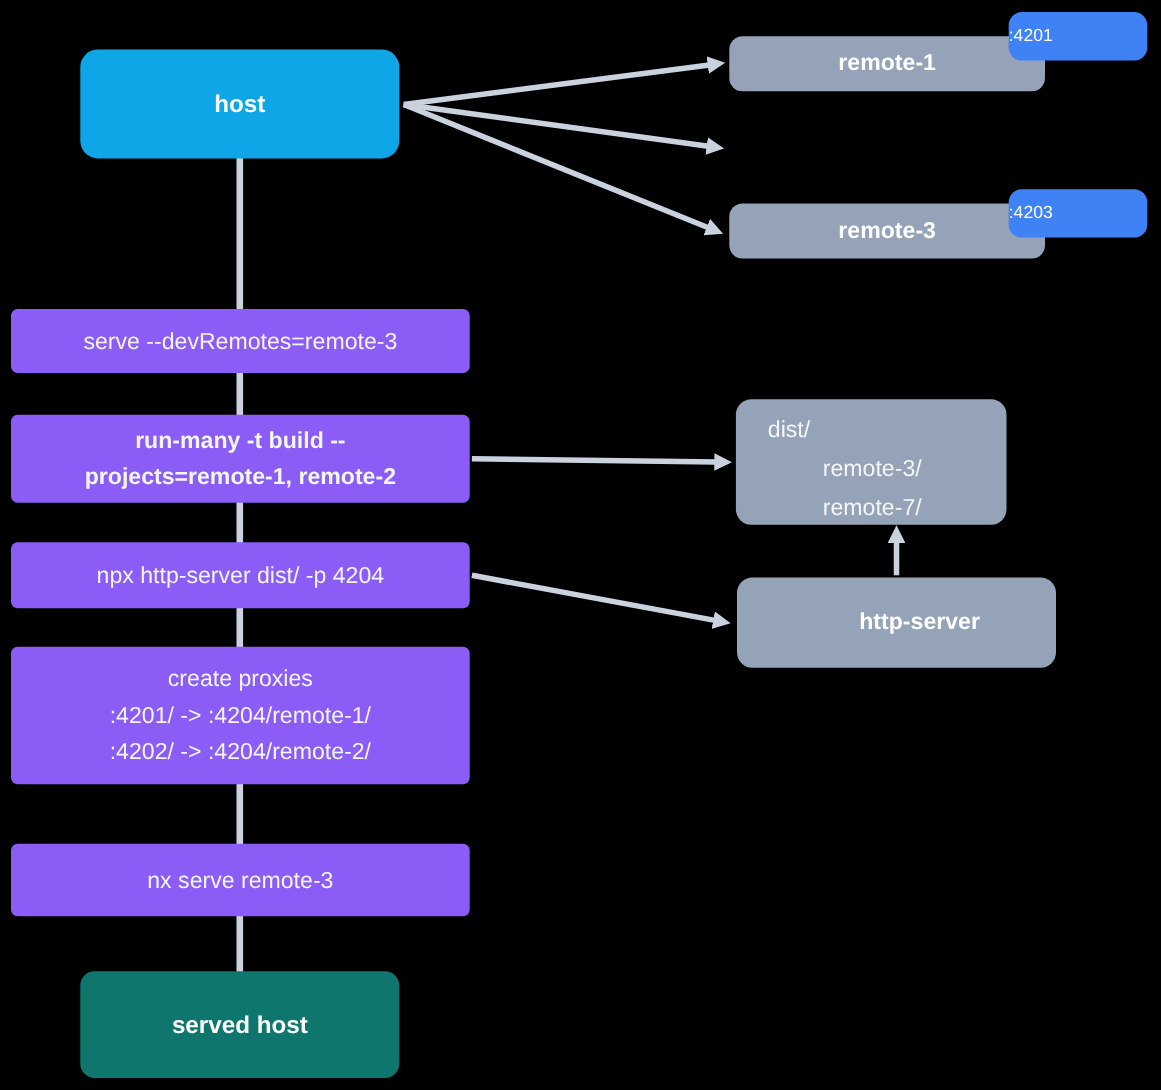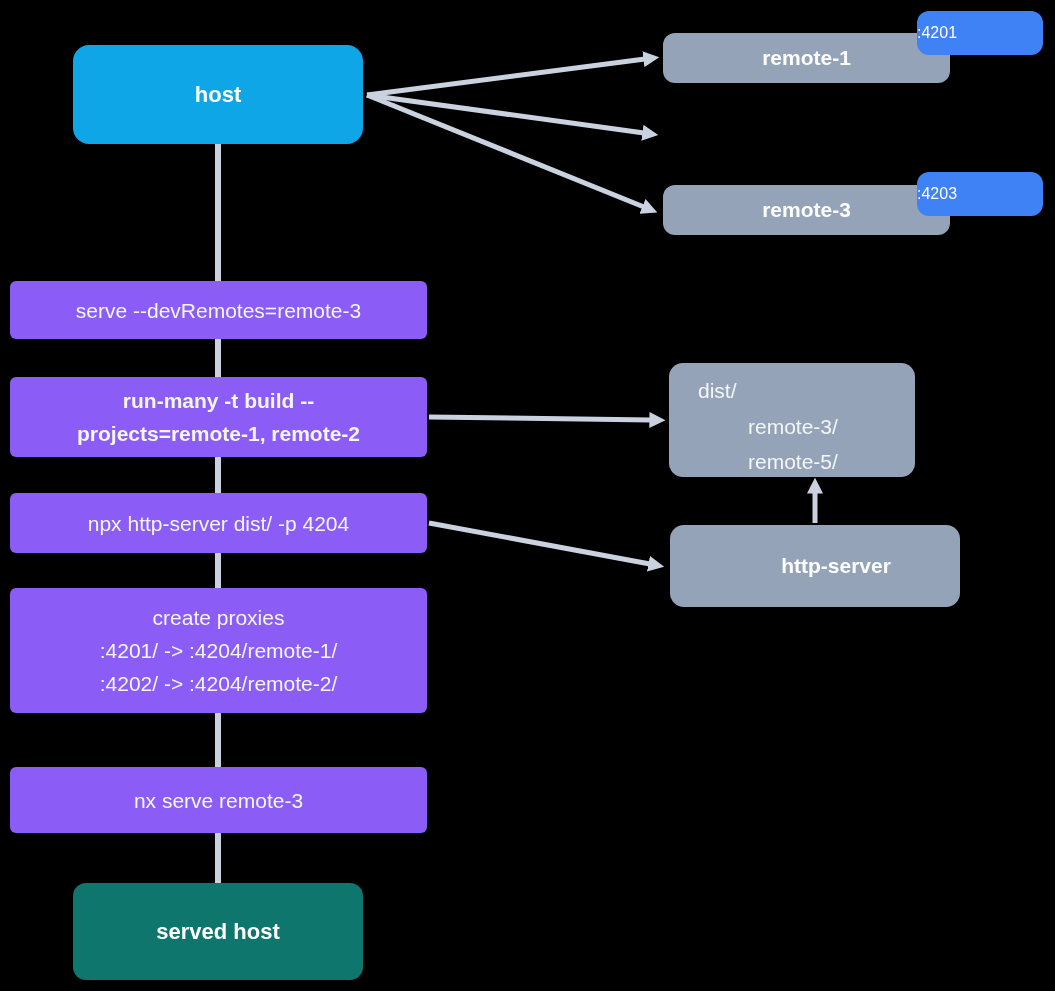--- a/index.html
+++ b/index.html
@@ -167,21 +167,21 @@
     <div>:4202/ -&gt; :4204/remote-2/</div>
   </div>
 
   <div class="abs node cmd cmd5">
     <div>nx serve remote-3</div>
   </div>
 
   <div class="abs node dist-box">
     <div>dist/</div>
     <div class="indent">remote-3/</div>
-    <div class="indent">remote-5/</div>
+    <div class="indent">remote-7/</div>
   </div>
 
   <div class="abs node http-box">
     <span>http-server</span>
   </div>
 
   <div class="abs node served-box">
     <span>served host</span>
   </div>
 

